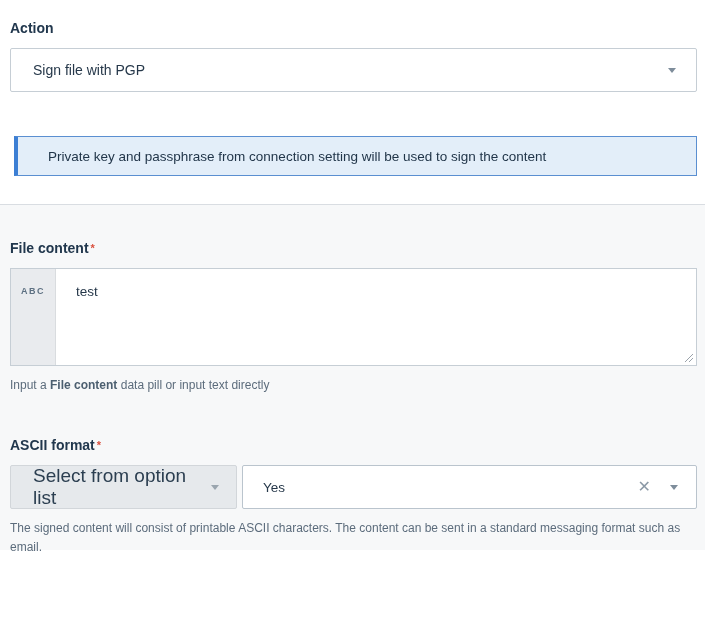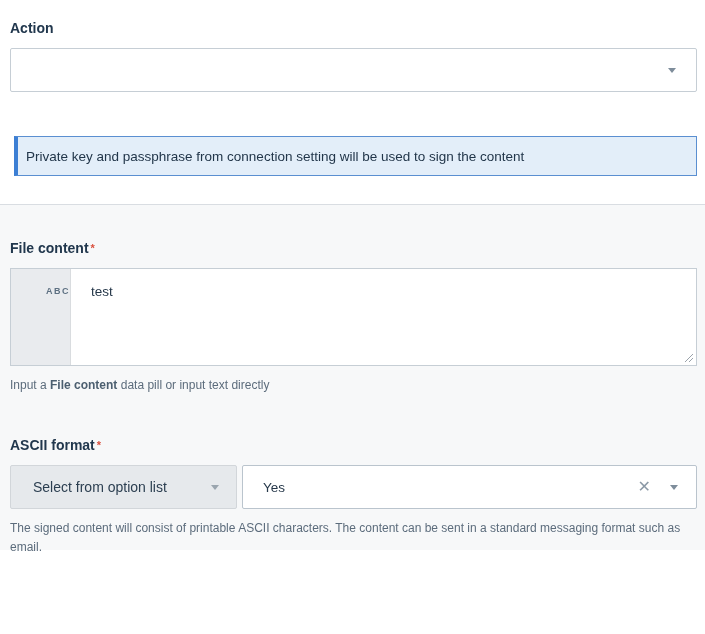--- a/index.html
+++ b/index.html
@@ -25,53 +25,53 @@
     width:0; height:0; margin-left:auto; margin-right:20px;
     border-left:4.5px solid transparent; border-right:4.5px solid transparent;
     border-top:5.5px solid #7e8d9b;
   }
   .app-icon { width:31px; height:31px; margin-left:15px; margin-right:17px; flex:0 0 auto; }
   .action-gap { margin-top:16px; }
   .pad-left-text { padding-left:22px; }
   .banner {
     margin:44px 0 0 4px; height:40px;
     background:#e3eef9; border:1px solid #5a8fd1; border-left:4px solid #3c7fd4;
-    display:flex; align-items:center; padding-left:8px;
+    display:flex; align-items:center; padding-left:30px;
     font-size:13.5px; color:#22364a;
   }
   .divider { margin-top:28px; border-top:1px solid #d9dde2; }
   .bottom-section {
     background:#f7f8f9; height:345px; padding:35px 8px 0 10px;
   }
   .input-group {
     margin-top:12px; height:98px; display:flex;
     border:1px solid #c6ced5; background:#ffffff; position:relative;
   }
   .type-panel {
-    width:60px; flex:0 0 auto; background:#e9ebee; border-right:1px solid #d9dcdf;
-    display:flex; justify-content:flex-end; padding-top:17px;
+    width:45px; flex:0 0 auto; background:#e9ebee; border-right:1px solid #d9dcdf;
+    display:flex; justify-content:center; padding-top:17px;
   }
   .type-label {
     font-size:9px; font-weight:bold; letter-spacing:1.5px; color:#5d7082; line-height:10px;
   }
   textarea.content-input {
     flex:1; border:none; outline:none; resize:none; background:transparent;
     font-family:"Liberation Sans", sans-serif; font-size:13.5px; color:#26384a;
     padding:15px 20px;
   }
   .resize-handle { position:absolute; right:2px; bottom:2px; }
   .help-text { margin-top:10px; font-size:12px; color:#5c6c7c; line-height:19px; }
   .help-text b { color:#4c5f70; }
   .armor-gap { margin-top:42px; }
   .select-row { margin-top:12px; display:flex; height:44px; }
   .option-list-btn {
     width:227px; flex:0 0 auto; background:#e6e9ec;
     border:1px solid #d2d6da; border-radius:2px;
     display:flex; align-items:center; padding:0 0 0 22px;
-    font-size:14px; color:#2b3e50; cursor:pointer;
+    font-size:19px; color:#2b3e50; cursor:pointer;
   }
   .option-list-btn .chevron { border-top-color:#9aa5ae; margin-right:17px; }
   .value-dropdown {
     flex:1; margin-left:5px; background:#ffffff;
     border:1px solid #bac4cd; border-radius:2px;
     display:flex; align-items:center; padding-left:20px;
     font-size:13.5px; color:#26384a; cursor:pointer;
   }
   .clear-x {
     margin-left:auto; font-size:16px; color:#8b99a6; line-height:1; cursor:pointer;
@@ -83,20 +83,21 @@
 </head>
 <body>
 
 <div class="top-section">
 
 
 
   <div class="field-label action-gap">Action</div>
 
   <div class="dropdown">
+    <span class="value pad-left-text">Sign file with PGP</span>
     <span class="chevron"></span>
   </div>
 
   <div class="banner">
     <span>Private key and passphrase from connection setting will be used to sign the content</span>
   </div>
 
 </div>
 
 <div class="divider"></div>

